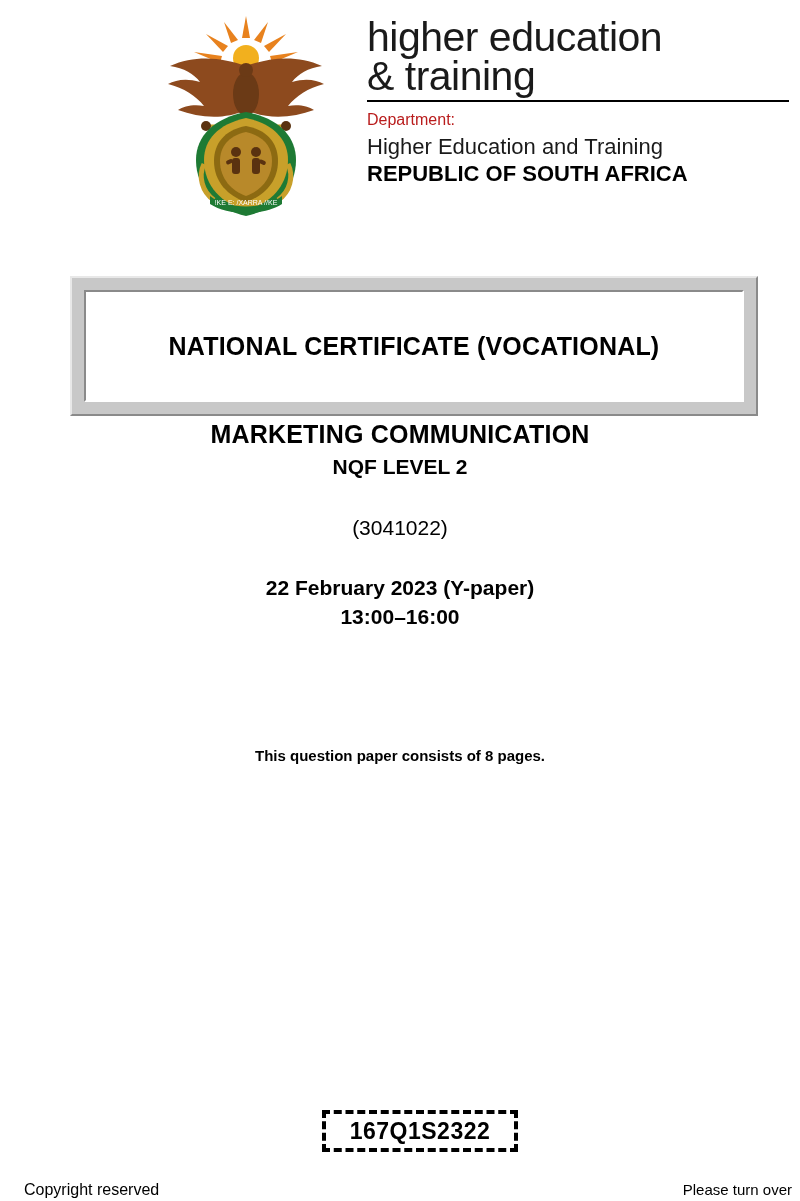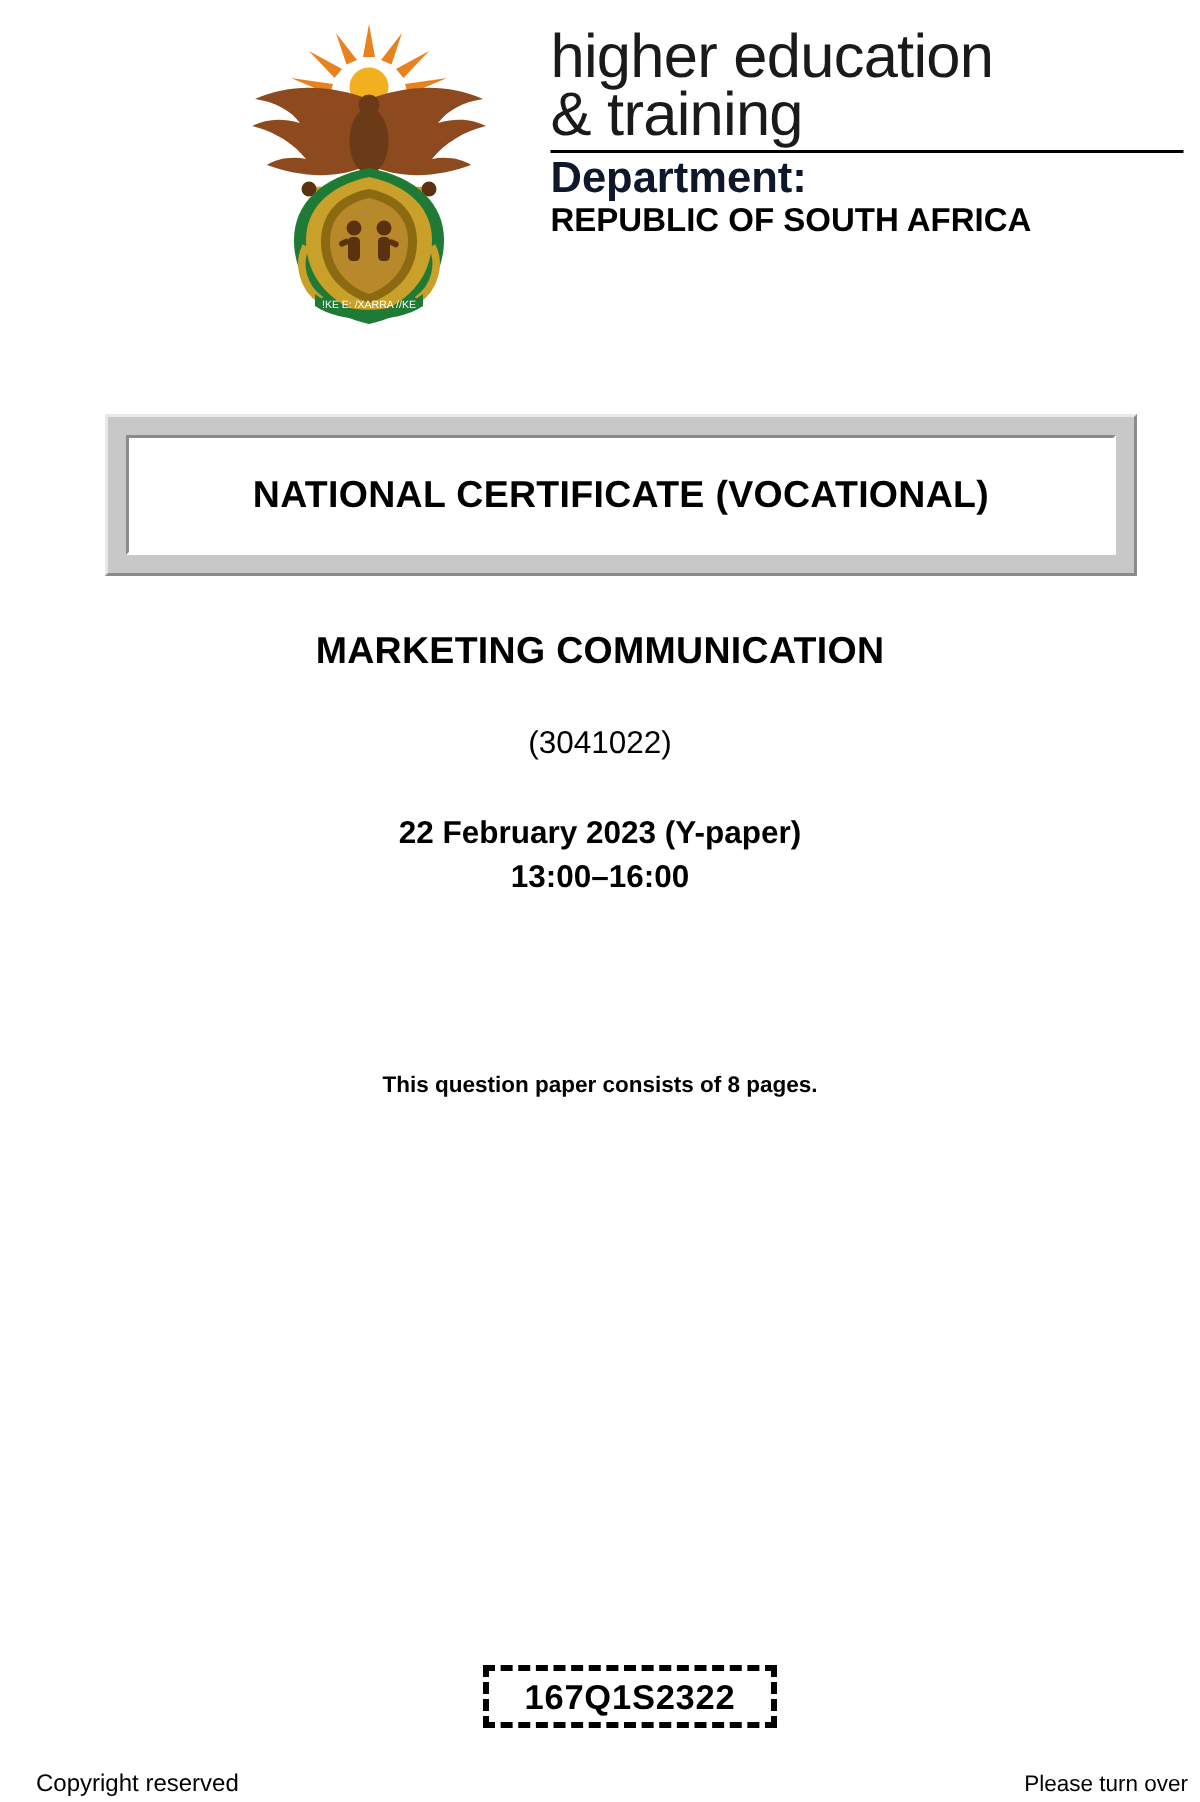--- a/index.html
+++ b/index.html
@@ -44,45 +44,45 @@
     letter-spacing: -0.5px;
     color: #1a1a1a;
   }
   .dept-rule {
     border-bottom: 2px solid #000;
     margin-top: 4px;
     margin-bottom: 4px;
     width: 422px;
   }
   .dept-line3 {
-    font-size: 29px;
+    font-size: 16px;
     line-height: 27px;
-    font-weight: 700;
-    color: #0f172a;
+    font-weight: 400;
+    color: #b91c1c;
   }
   .dept-line4 {
     font-size: 22px;
     line-height: 27px;
     font-weight: 400;
     color: #1a1a1a;
   }
   .dept-line5 {
     font-size: 22px;
     line-height: 28px;
     font-weight: bold;
     color: #000;
   }
 
   
   .title-box-outer {
     position: absolute;
     left: 70px;
     top: 276px;
     width: 688px;
-    height: 108px;
+    height: 140px;
     background: #c8c8c8;
     border-top: 2px solid #e8e8e8;
     border-left: 2px solid #e8e8e8;
     border-right: 2px solid #8a8a8a;
     border-bottom: 2px solid #8a8a8a;
     box-sizing: border-box;
   }
   .title-box-inner {
     position: absolute;
     left: 12px;
@@ -250,32 +250,34 @@
       <path d="M56 182 C74 196 110 196 128 182 L128 190 C110 202 74 202 56 190 Z" fill="#1e7a34"></path>
       <text x="92" y="191" font-family="'Liberation Sans', sans-serif" font-size="7" fill="#ffffff" text-anchor="middle">!KE E: /XARRA //KE</text>
     </svg>
   </div>
 
   <div class="dept-text">
     <div class="dept-line1">higher education</div>
     <div class="dept-line1">&amp; training</div>
     <div class="dept-rule"></div>
     <div class="dept-line3">Department:</div>
+    <div class="dept-line4">Higher Education and Training</div>
     <div class="dept-line5">REPUBLIC OF SOUTH AFRICA</div>
   </div>
 </div>
 
 <div class="title-box-outer">
   <div class="title-box-inner">
     <div class="title-text">NATIONAL CERTIFICATE (VOCATIONAL)</div>
   </div>
 </div>
 
 <div class="center-block">
   <div class="subject">MARKETING COMMUNICATION</div>
+  <div class="level">NQF LEVEL 2</div>
   <div class="code">(3041022)</div>
   <div class="date">22 February 2023 (Y-paper)</div>
   <div class="time">13:00–16:00</div>
   <div class="pages">This question paper consists of 8 pages.</div>
 </div>
 
 <div class="paper-id-box">
   <span class="paper-id-text">167Q1S2322</span>
 </div>
 

